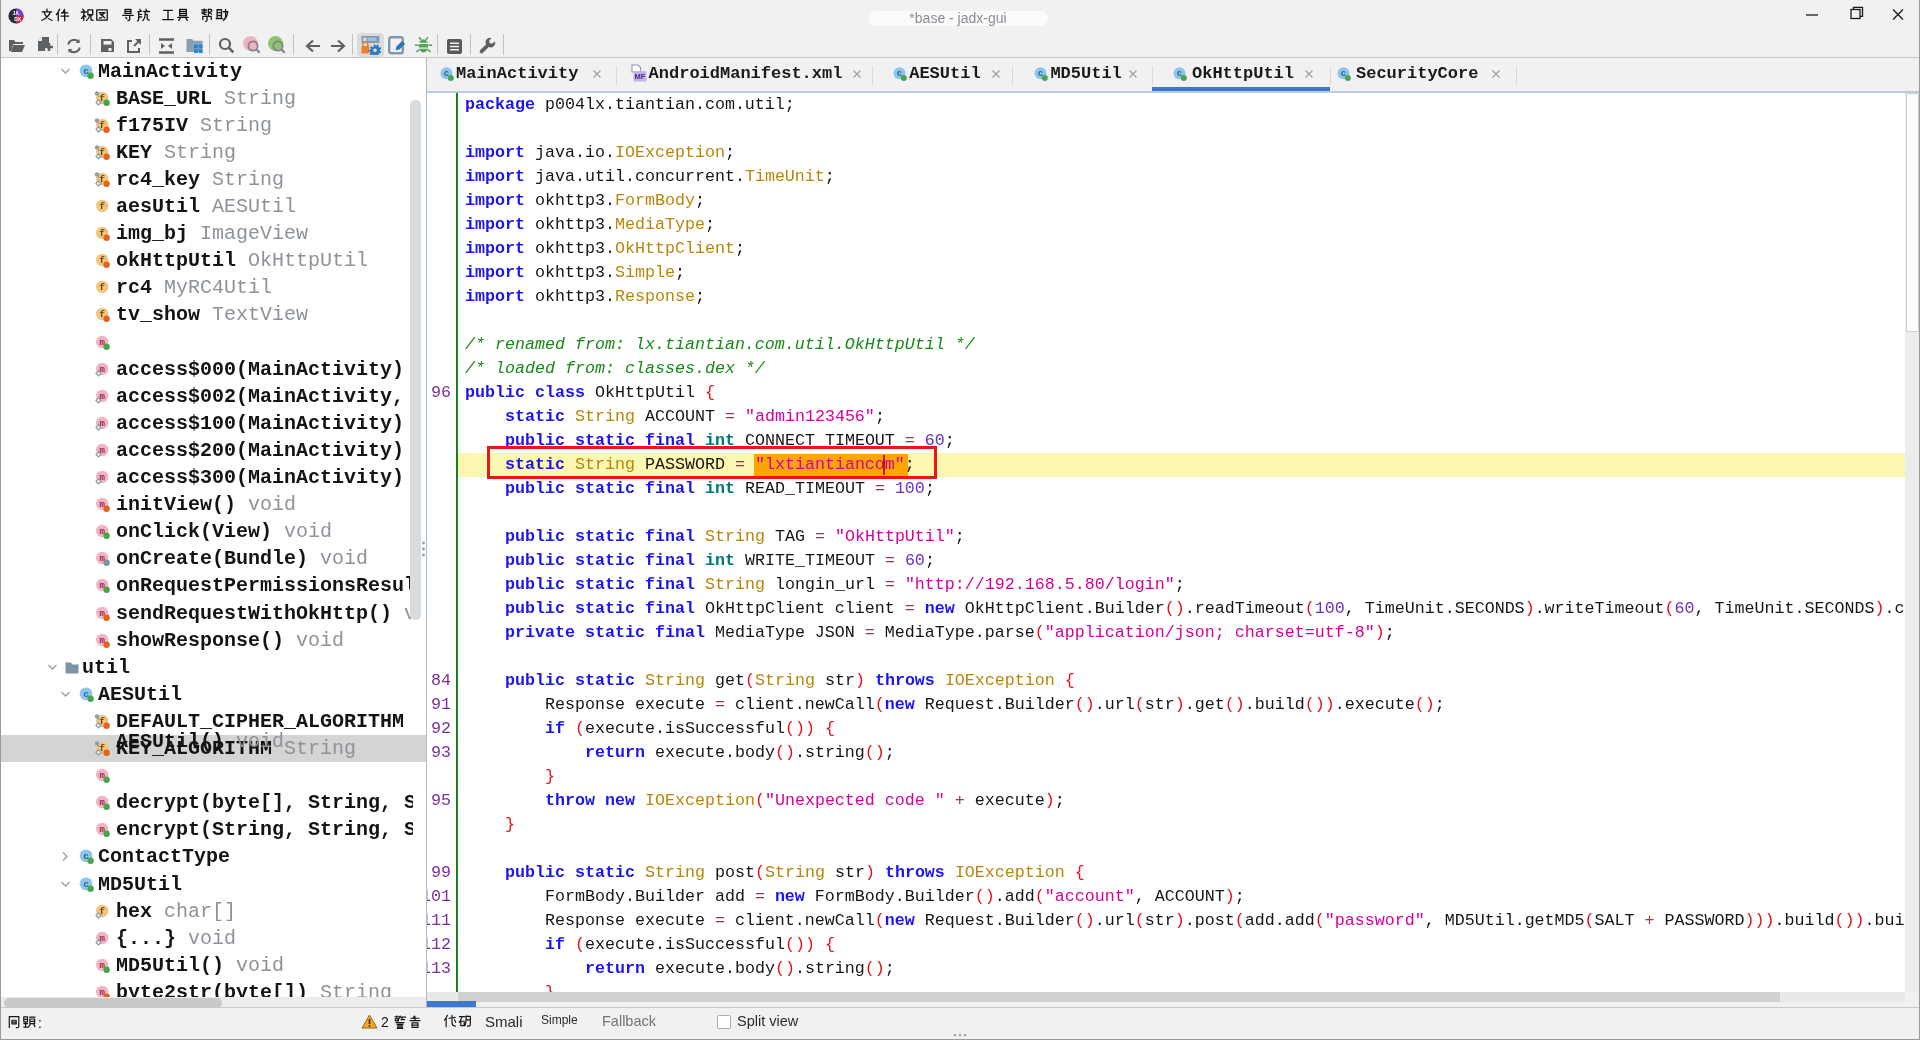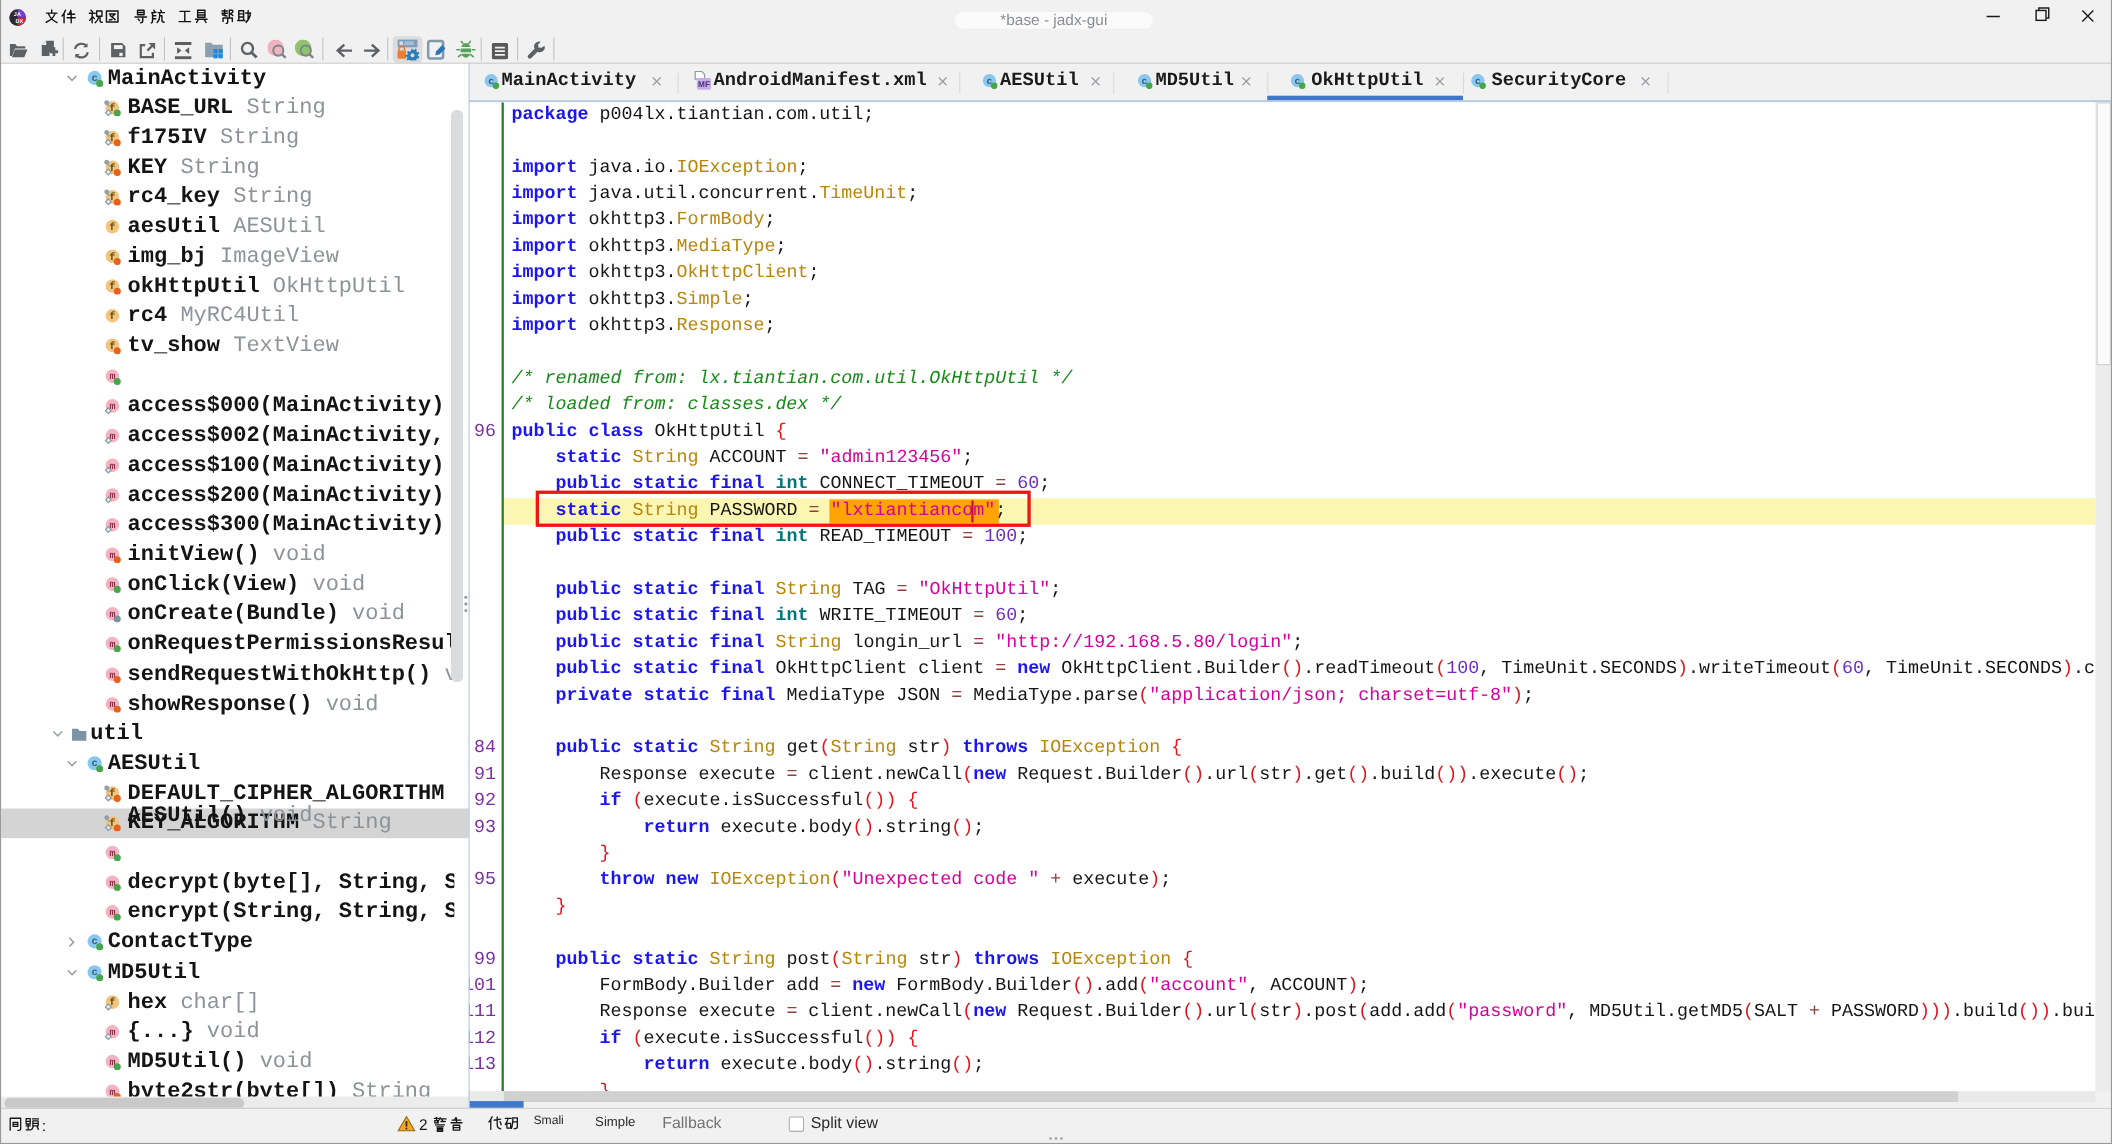--- a/index.html
+++ b/index.html
@@ -562,21 +562,21 @@
   </svg>
 <svg class="abs" style="left:408px;top:1015px" width="14" height="14" viewBox="0 0 16 16">
     <path d="M7.3 1.2L5.8 3.9 M3.3 3.7h9.2 M8 1.7v4.6 M2.3 6.5h11.4 M4.6 9.1h6.8v5H4.6z M4.6 11.6h6.8" fill="none" stroke="#151515" stroke-width="1.35" stroke-linecap="round" stroke-linejoin="round"></path>
   </svg>
 <svg class="abs" style="left:443px;top:1014px" width="14" height="14" viewBox="0 0 16 16">
     <path d="M5 1.4C4.2 3.4 3.1 5.3 1.7 6.9 M3.6 4.7V14.6 M7 4.9l6.9-1.1 M10.3 1.6v8.4c0 2.5 1 3.5 3.7 3.9 M13.2 6.4l1.3 3.2" fill="none" stroke="#151515" stroke-width="1.35" stroke-linecap="round" stroke-linejoin="round"></path>
   </svg>
 <svg class="abs" style="left:458px;top:1014px" width="14" height="14" viewBox="0 0 16 16">
     <path d="M1.6 3.1h6.1 M4.5 3.1c-.6 2.4-1.6 4.6-3 6.4 M3.2 8.3h3.9v4.9H3.2z M3.2 13.2h3.9 M9.1 2.5c1.8.2 3.6.2 5 .1v9c0 1.6-.6 2.2-2.2 2.2h-1.1 M9.1 6.8h5 M9.4 2.6c0 4.4-.4 8.2-1.5 10.9" fill="none" stroke="#151515" stroke-width="1.35" stroke-linecap="round" stroke-linejoin="round"></path>
   </svg>
-<div class="abs" style="left:485px;top:1013px;font-size:11px;color:#2a2a2a">Smali</div>
+<div class="abs" style="left:485px;top:1013px;font-size:15px;color:#2a2a2a">Smali</div>
 <div class="abs" style="left:541px;top:1013px;font-size:12px;color:#2a2a2a">Simple</div>
 <div class="abs" style="left:602px;top:1013px;font-size:14.5px;color:#737373">Fallback</div>
 <div class="abs" style="left:717px;top:1015px;width:14px;height:14px;background:#fff;border:1px solid #adadad;border-radius:2px"></div>
 <div class="abs" style="left:737px;top:1013px;font-size:14.5px;color:#2a2a2a">Split view</div>
 <svg class="abs" style="left:952px;top:1032px" width="16" height="6" viewBox="0 0 16 6">
     <g fill="#9aa0a6">
       <circle cx="3" cy="3" r="1.2"></circle>
       <circle cx="8" cy="3" r="1.2"></circle>
       <circle cx="13" cy="3" r="1.2"></circle>
     </g>

